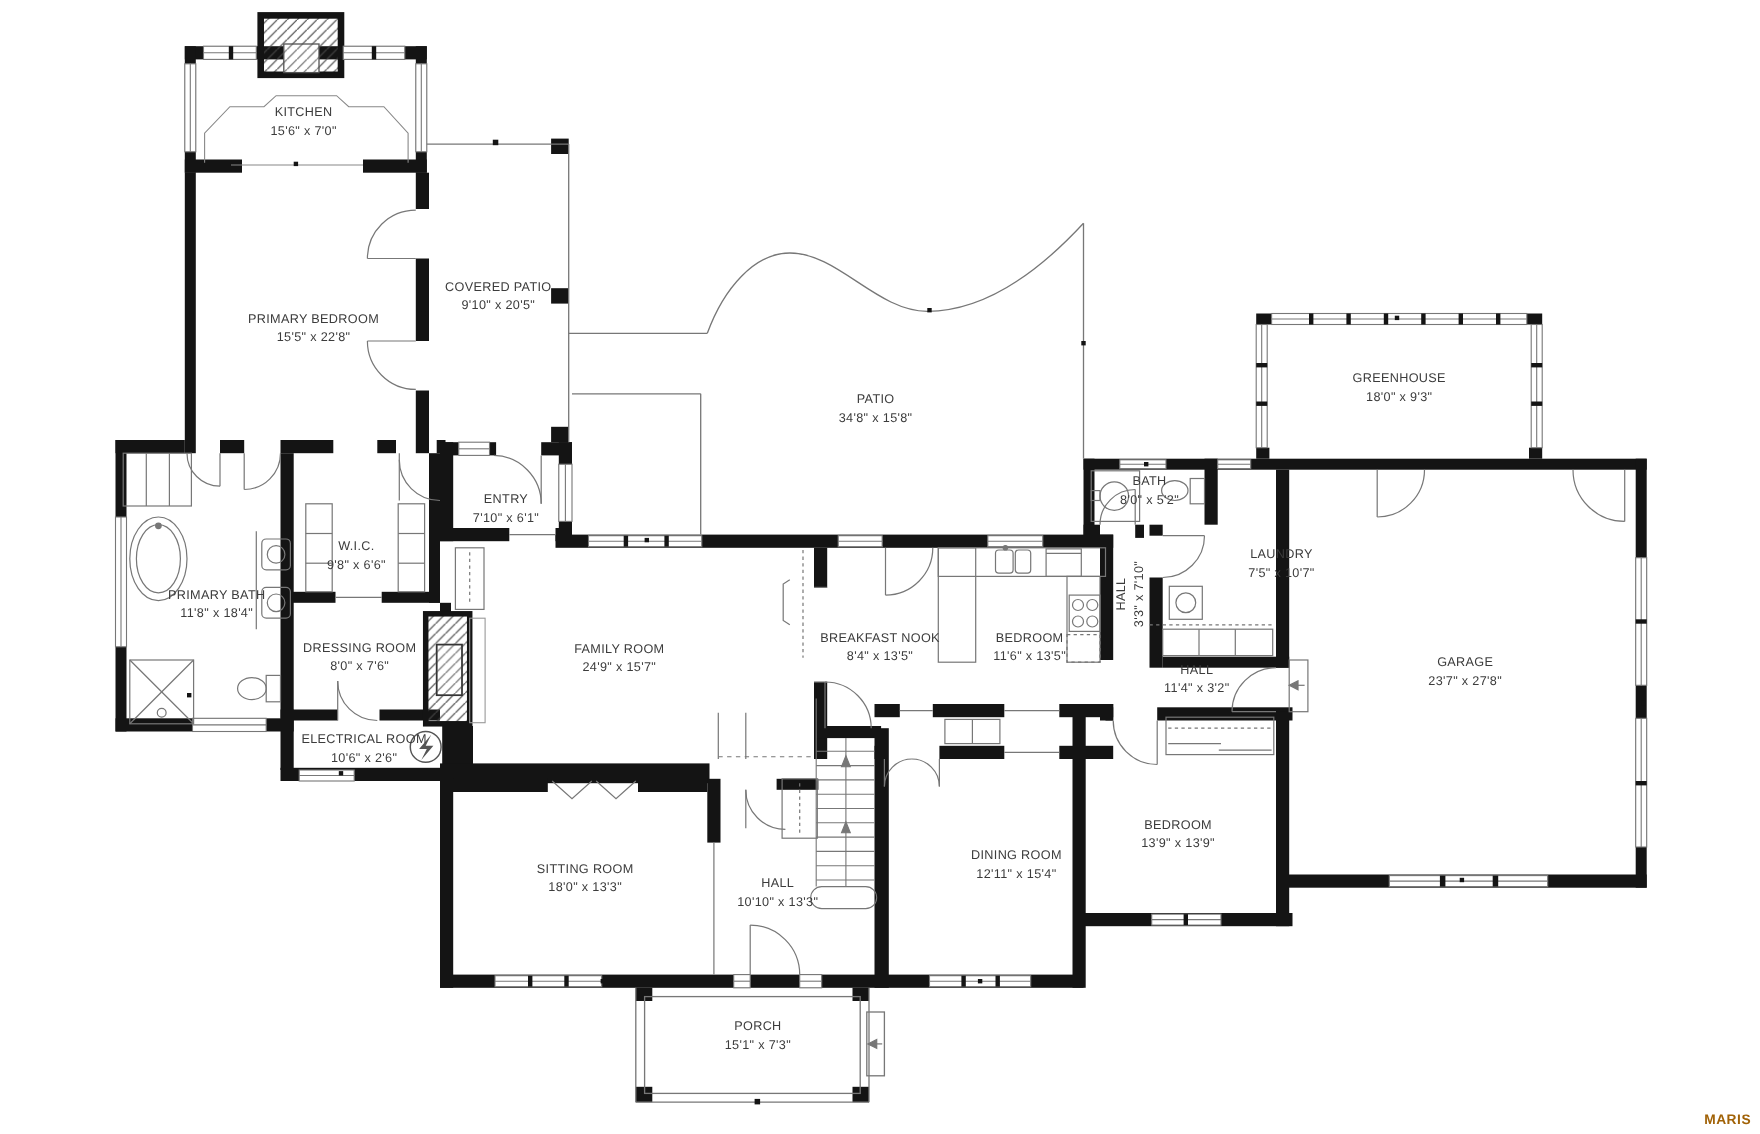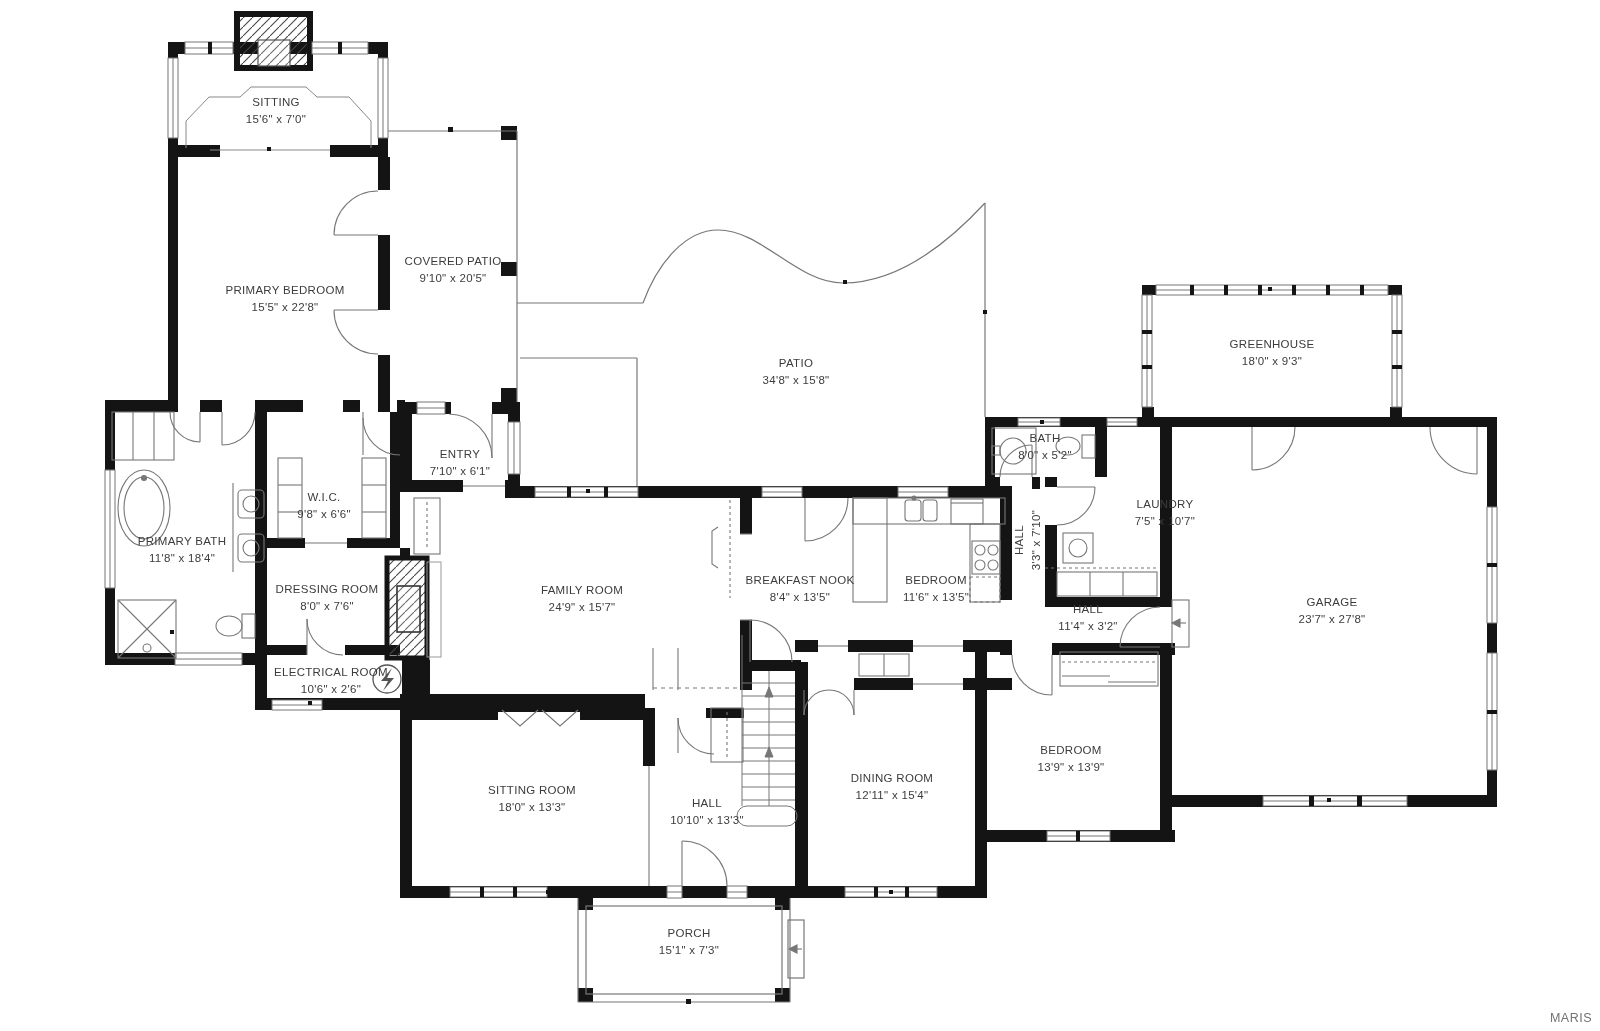--- a/index.html
+++ b/index.html
@@ -3,21 +3,21 @@
 <meta charset="utf-8">
 <style>
   html,body{margin:0;padding:0;background:#ffffff;}
   #plan{position:relative;width:1600px;height:1031px;background:#ffffff;overflow:hidden;
         font-family:"Liberation Sans",sans-serif;}
   #plan-svg{position:absolute;left:0;top:0;}
   .room-label{position:absolute;transform:translate(-50%,-50%);text-align:center;
               color:#3c3c3c;font-size:11.5px;line-height:1.45;letter-spacing:.3px;white-space:nowrap;}
   .room-label .rn{font-weight:400;}
   .room-label.vertical{transform:translate(-50%,-50%) rotate(-90deg);}
-  #watermark{position:absolute;right:8px;bottom:6px;color:#737373;font-size:12.5px;letter-spacing:.5px;}
+  #watermark{position:absolute;right:8px;bottom:6px;color:#a16207;font-size:12.5px;letter-spacing:.5px;font-weight:bold;}
 </style>
 </head>
 <body>
 
 <div id="plan">
 
 <svg id="plan-svg" width="1600" height="1031" viewBox="0 0 1600 1031">
   <defs>
     <pattern id="hatch" patternUnits="userSpaceOnUse" width="9" height="9">
       <path d="M0,9 L9,0" stroke="#444" stroke-width="1.1"></path>
@@ -493,60 +493,60 @@
         <rect x="686" y="999" width="5" height="5"></rect>
     <rect x="889" y="890" width="4" height="4"></rect>
         <rect x="546" y="890" width="4" height="4"></rect>
     <rect x="170" y="630" width="4" height="4"></rect>
         <rect x="308" y="701" width="4" height="4"></rect>
   </g>
 </svg>
 
 <div>
   <div class="room-label" style="left:276px;top:111px">
-    <div class="rn">SITTING</div>
+    <div class="rn">KITCHEN</div>
     <div class="rd">15'6" x 7'0"</div>
   </div>
   <div class="room-label" style="left:285px;top:299px">
     <div class="rn">PRIMARY BEDROOM</div>
     <div class="rd">15'5" x 22'8"</div>
   </div>
   <div class="room-label" style="left:453px;top:270px">
     <div class="rn">COVERED PATIO</div>
     <div class="rd">9'10" x 20'5"</div>
   </div>
   <div class="room-label" style="left:796px;top:372px">
     <div class="rn">PATIO</div>
     <div class="rd">34'8" x 15'8"</div>
   </div>
   <div class="room-label" style="left:1272px;top:353px">
     <div class="rn">GREENHOUSE</div>
     <div class="rd">18'0" x 9'3"</div>
   </div>
-  <div class="room-label" style="left:182px;top:550px">
+  <div class="room-label" style="left:197px;top:550px">
     <div class="rn">PRIMARY BATH</div>
     <div class="rd">11'8" x 18'4"</div>
   </div>
   <div class="room-label" style="left:324px;top:506px">
     <div class="rn">W.I.C.</div>
     <div class="rd">9'8" x 6'6"</div>
   </div>
   <div class="room-label" style="left:327px;top:598px">
     <div class="rn">DRESSING ROOM</div>
     <div class="rd">8'0" x 7'6"</div>
   </div>
   <div class="room-label" style="left:331px;top:681px">
     <div class="rn">ELECTRICAL ROOM</div>
     <div class="rd">10'6" x 2'6"</div>
   </div>
   <div class="room-label" style="left:460px;top:463px">
     <div class="rn">ENTRY</div>
     <div class="rd">7'10" x 6'1"</div>
   </div>
-  <div class="room-label" style="left:582px;top:599px">
+  <div class="room-label" style="left:563px;top:599px">
     <div class="rn">FAMILY ROOM</div>
     <div class="rd">24'9" x 15'7"</div>
   </div>
   <div class="room-label" style="left:800px;top:589px">
     <div class="rn">BREAKFAST NOOK</div>
     <div class="rd">8'4" x 13'5"</div>
   </div>
   <div class="room-label" style="left:936px;top:589px">
     <div class="rn">BEDROOM</div>
     <div class="rd">11'6" x 13'5"</div>
@@ -572,21 +572,21 @@
     <div class="rd">23'7" x 27'8"</div>
   </div>
   <div class="room-label" style="left:532px;top:799px">
     <div class="rn">SITTING ROOM</div>
     <div class="rd">18'0" x 13'3"</div>
   </div>
   <div class="room-label" style="left:707px;top:812px">
     <div class="rn">HALL</div>
     <div class="rd">10'10" x 13'3"</div>
   </div>
-  <div class="room-label" style="left:892px;top:787px">
+  <div class="room-label" style="left:924px;top:787px">
     <div class="rn">DINING ROOM</div>
     <div class="rd">12'11" x 15'4"</div>
   </div>
   <div class="room-label" style="left:1071px;top:759px">
     <div class="rn">BEDROOM</div>
     <div class="rd">13'9" x 13'9"</div>
   </div>
   <div class="room-label" style="left:689px;top:942px">
     <div class="rn">PORCH</div>
     <div class="rd">15'1" x 7'3"</div>

